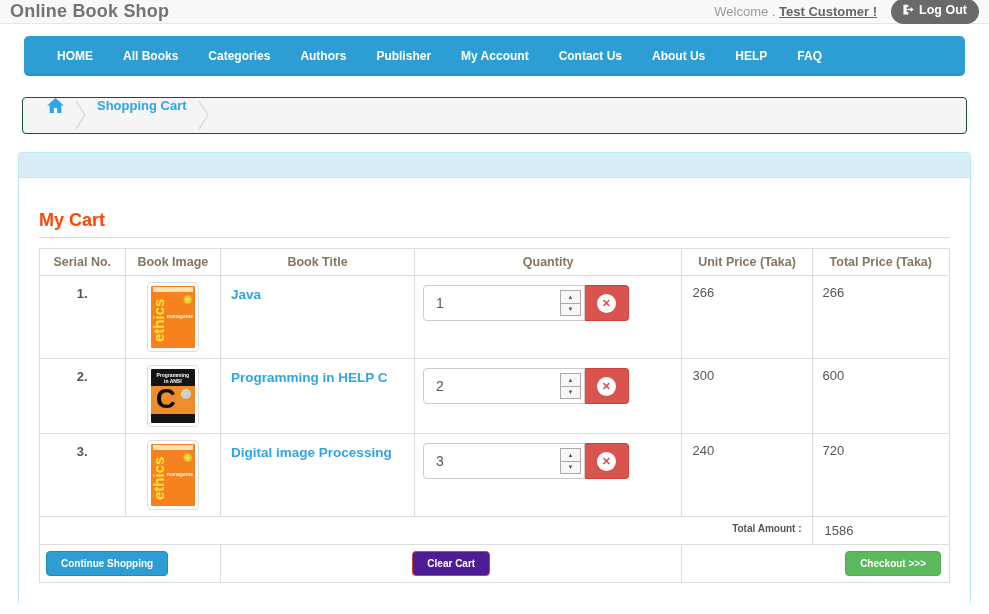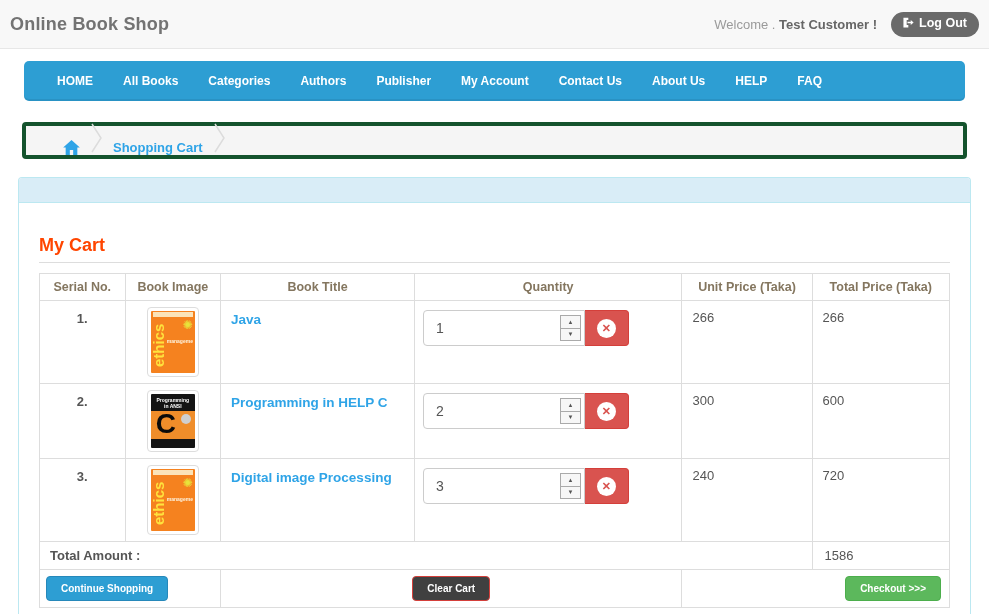--- a/index.html
+++ b/index.html
@@ -5,41 +5,41 @@
   * { box-sizing: border-box; margin: 0; padding: 0; }
   html,body { width: 989px; height: 614px; overflow: hidden; }
   body {
     font-family: "Liberation Sans", sans-serif;
     background: #ffffff;
     color: #555;
   }
 
   
   .site-header {
-    height: 49px;
+    height: 24px;
     background: #f8f8f8;
     border-bottom: 1px solid #e7e7e7;
     display: flex;
     align-items: center;
     padding: 0 10px;
   }
   .site-title {
     font-size: 18px;
     font-weight: bold;
     color: #737373;
     letter-spacing: .2px;
   }
   .header-right {
     margin-left: auto;
     display: flex;
     align-items: center;
     gap: 14px;
   }
   .welcome { font-size: 13px; color: #9a9a9a; }
-  .welcome b { color: #666; font-weight: bold; }
+  .welcome b { color: #666; font-weight: bold; text-decoration: underline; }
   .logout-btn {
     display: inline-flex;
     gap: 5px;
     background: #6a6a6a;
     color: #fff;
     border: none;
     border-radius: 14px;
     padding: 4px 12px 5px 10px;
     font-size: 12.5px;
     font-weight: bold;
@@ -73,25 +73,25 @@
     display: flex;
     align-items: center;
     cursor: pointer;
   }
 
   
   .breadcrumb {
     margin: 21px 22px 0 22px;
     height: 37px;
     background: #f5f5f5;
-    border: 4px solid #14532d;
+    border: 1px solid #14532d;
     border-radius: 4px;
     display: flex;
-    align-items: flex-end;
-    padding-left: 37px;
+    align-items: flex-start;
+    padding-left: 24px;
   }
   .crumb-sep { margin: 0 10px; display: inline-flex; }
   .crumb-label { font-size: 13px; font-weight: bold; color: #2fa4e7; cursor: pointer; }
   .home-icon { display: inline-flex; cursor: pointer; }
 
   
   .panel {
     margin: 18px 18px 0 18px;
     border: 1px solid #bce8f1;
     border-bottom: none;
@@ -208,35 +208,35 @@
     display: flex; align-items: center; justify-content: center;
     cursor: pointer;
   }
   .del-ico {
     width: 19px; height: 19px; border-radius: 50%;
     background: #fff; color: #d9534f;
     font-size: 11px; font-weight: bold; line-height: 19px; text-align: center;
   }
 
   
-  td.cell-total-label { font-size: 13px; font-weight: bold; color: #555; padding: 6px 10px; vertical-align: middle; }
+  td.cell-total-label { text-align: right; font-size: 10px; font-weight: bold; color: #555; padding: 6px 10px; vertical-align: middle; }
   td.cell-total-value { font-size: 13px; color: #555; padding: 6px 12px; vertical-align: middle; }
   td.cell-actions { padding: 6px; vertical-align: middle; }
   .btn {
     border: 1px solid transparent;
     border-radius: 4px;
     color: #fff;
     font-family: inherit;
     font-size: 10px;
     font-weight: bold;
     padding: 6px 14px;
     cursor: pointer;
   }
   .btn-primary { background: #2d9ed3; border-color: #2688ba; }
-  .btn-danger  { background: #404040; border-color: #d43f3a; }
+  .btn-danger  { background: #4c1d95; border-color: #d43f3a; }
   .btn-success { background: #5cb85c; border-color: #4cae4c; }
   .ta-left { text-align: left; }
   .ta-center { text-align: center; }
   .ta-right { text-align: right; padding-right: 8px !important; }
 </style>
 </head>
 <body>
 
 <header class="site-header">
   <div class="site-title">Online Book Shop</div>

